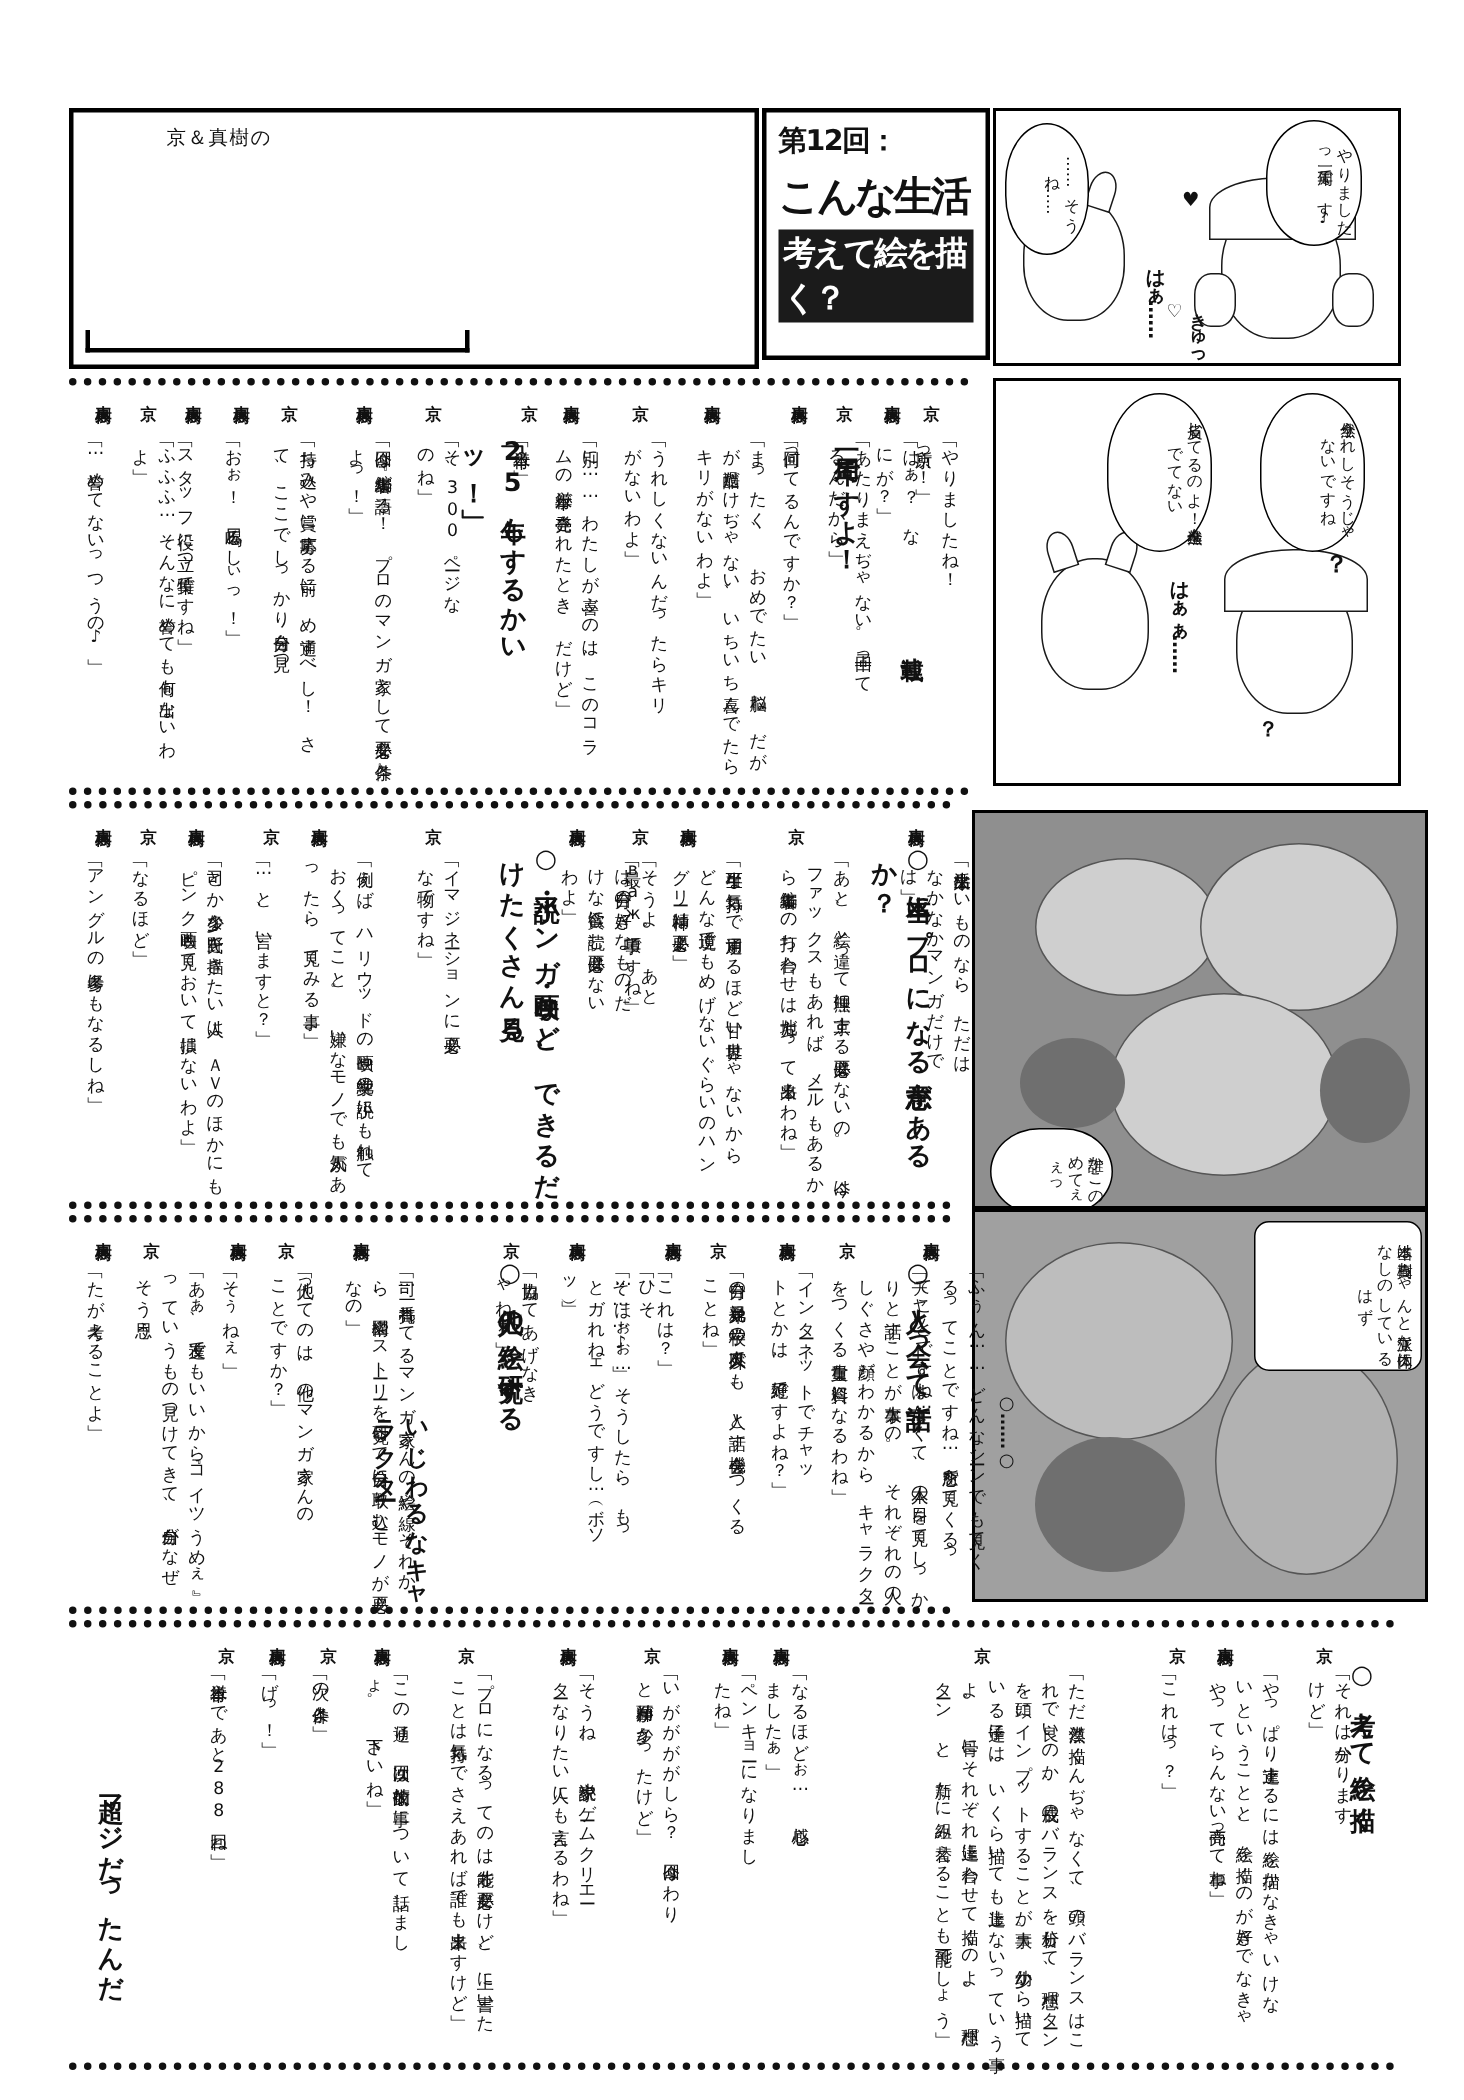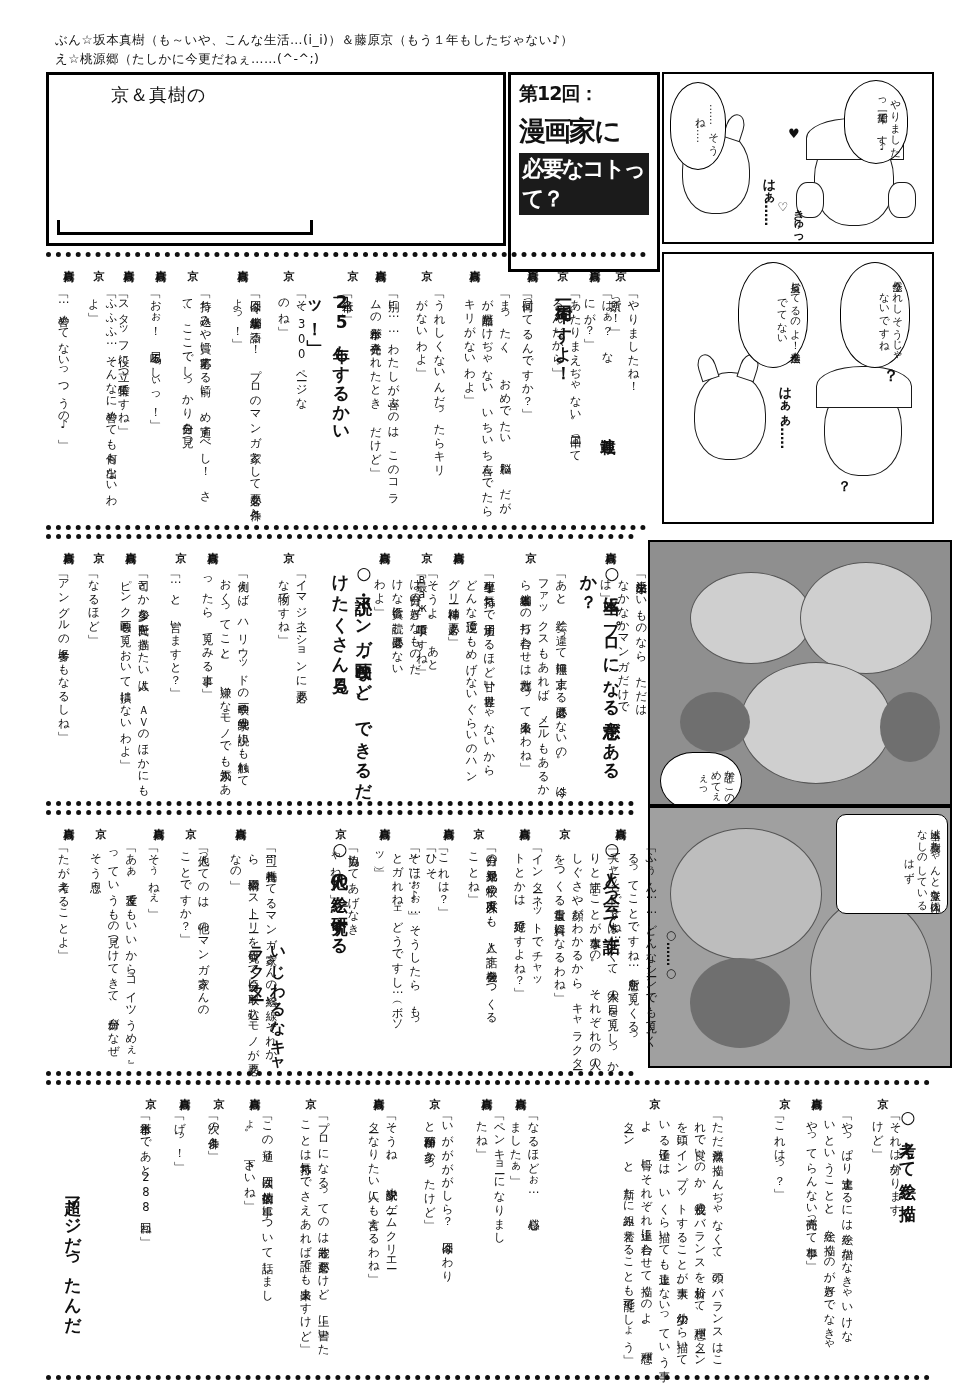--- a/index.html
+++ b/index.html
@@ -5,29 +5,29 @@
   html,body{margin:0;padding:0;background:#ffffff;}
   body{width:976px;height:1400px;position:relative;overflow:hidden;
        font-family:"DejaVu Sans","Liberation Sans",sans-serif;color:#111;}
   .page{position:absolute;inset:0;}
 
   
   .credits{position:absolute;left:55px;top:30px;width:700px;font-size:12.5px;line-height:1.55;letter-spacing:.5px;}
 
   
   .masthead{position:absolute;left:46px;top:72px;width:454px;height:168px;border:3px solid #000;background:#fff;}
-  .mh-small{position:absolute;left:62px;top:8px;font-size:18px;letter-spacing:1px;font-family:Liberation Mono, monospace;}
+  .mh-small{position:absolute;left:62px;top:8px;font-size:13px;letter-spacing:1px;font-family:Liberation Mono, monospace;}
   .mh-title{position:absolute;left:10px;top:18px;font-size:70px;font-weight:bold;letter-spacing:-2px;
             font-family:"DejaVu Serif","Liberation Serif",serif;line-height:1;}
   .mh-box{position:absolute;right:6px;top:12px;width:176px;height:112px;border:3px solid #000;background:#2b2b2b;color:#fff;
           font-size:44px;font-weight:bold;display:flex;align-items:center;justify-content:center;letter-spacing:-2px;
           font-family:"DejaVu Serif","Liberation Serif",serif;}
   .mh-rule{position:absolute;left:8px;bottom:8px;width:250px;height:12px;border:3px solid #000;border-top:none;}
 
-  .episode{position:absolute;left:508px;top:72px;width:152px;height:200px;border:3px solid #000;background:#fff;
+  .episode{position:absolute;left:508px;top:72px;width:152px;height:168px;border:3px solid #000;background:#fff;
            padding:6px 8px;box-sizing:border-box;}
   .ep-no{font-size:19px;font-weight:bold;letter-spacing:-1px;}
   .ep-l1{font-size:27px;font-weight:bold;margin-top:6px;letter-spacing:-2px;}
   .ep-l2{font-size:22px;font-weight:bold;margin-top:4px;letter-spacing:-2px;background:#1b1b1b;color:#fff;display:inline-block;padding:1px 3px;}
 
   
   .panel{position:absolute;border:2px solid #000;background:#fff;overflow:hidden;}
   .p1{left:662px;top:72px;width:268px;height:168px;}
   .p2{left:662px;top:252px;width:268px;height:268px;}
   .p3{left:648px;top:540px;width:300px;height:262px;background:#8f8f8f;}
@@ -52,34 +52,30 @@
        font-size:11.5px;line-height:1.55;letter-spacing:.6px;}
   .spk{position:absolute;top:4px;writing-mode:vertical-rl;font-size:11px;font-weight:bold;letter-spacing:1px;}
   .hd{position:absolute;writing-mode:vertical-rl;font-size:15.5px;font-weight:bold;letter-spacing:1px;}
   .big{font-size:17px;font-weight:bold;}
 </style>
 </head>
 <body>
 
 <div class="page">
 
-  <div class="credits">
-    <div>ぶん☆坂本真樹（も～いや、こんな生活…(i_i)）＆藤原京（もう１年もしたぢゃない♪）</div>
-    <div>え☆桃源郷（たしかに今更だねぇ……(^-^;)</div>
-  </div>
 
   <div class="masthead">
     <div class="mh-small">京＆真樹の</div>
     <div class="mh-rule"></div>
   </div>
 
   <div class="episode">
     <div class="ep-no">第12回：</div>
-    <div class="ep-l1">漫画家に</div>
-    <div class="ep-l2">必要なコトって？</div>
+    <div class="ep-l1">こんな生活</div>
+    <div class="ep-l2">考えて絵を描く？</div>
   </div>
 
   <div class="panel p1">
     <div class="fig" style="left:18px;top:56px;width:66px;height:82px;"></div>
     <div class="hair" style="left:22px;top:40px;width:16px;height:24px;transform:rotate(-18deg);border-radius:50% 50% 0 0;"></div>
     <div class="hair" style="left:62px;top:40px;width:16px;height:24px;transform:rotate(18deg);border-radius:50% 50% 0 0;"></div>
     <div class="fig" style="left:150px;top:58px;width:78px;height:92px;"></div>
     <div class="hair" style="left:142px;top:44px;width:96px;height:40px;border-radius:48% 48% 0 0;"></div>
     <div class="hair" style="left:132px;top:108px;width:26px;height:34px;border-radius:40%;"></div>
     <div class="hair" style="left:224px;top:108px;width:26px;height:34px;border-radius:40%;"></div>

